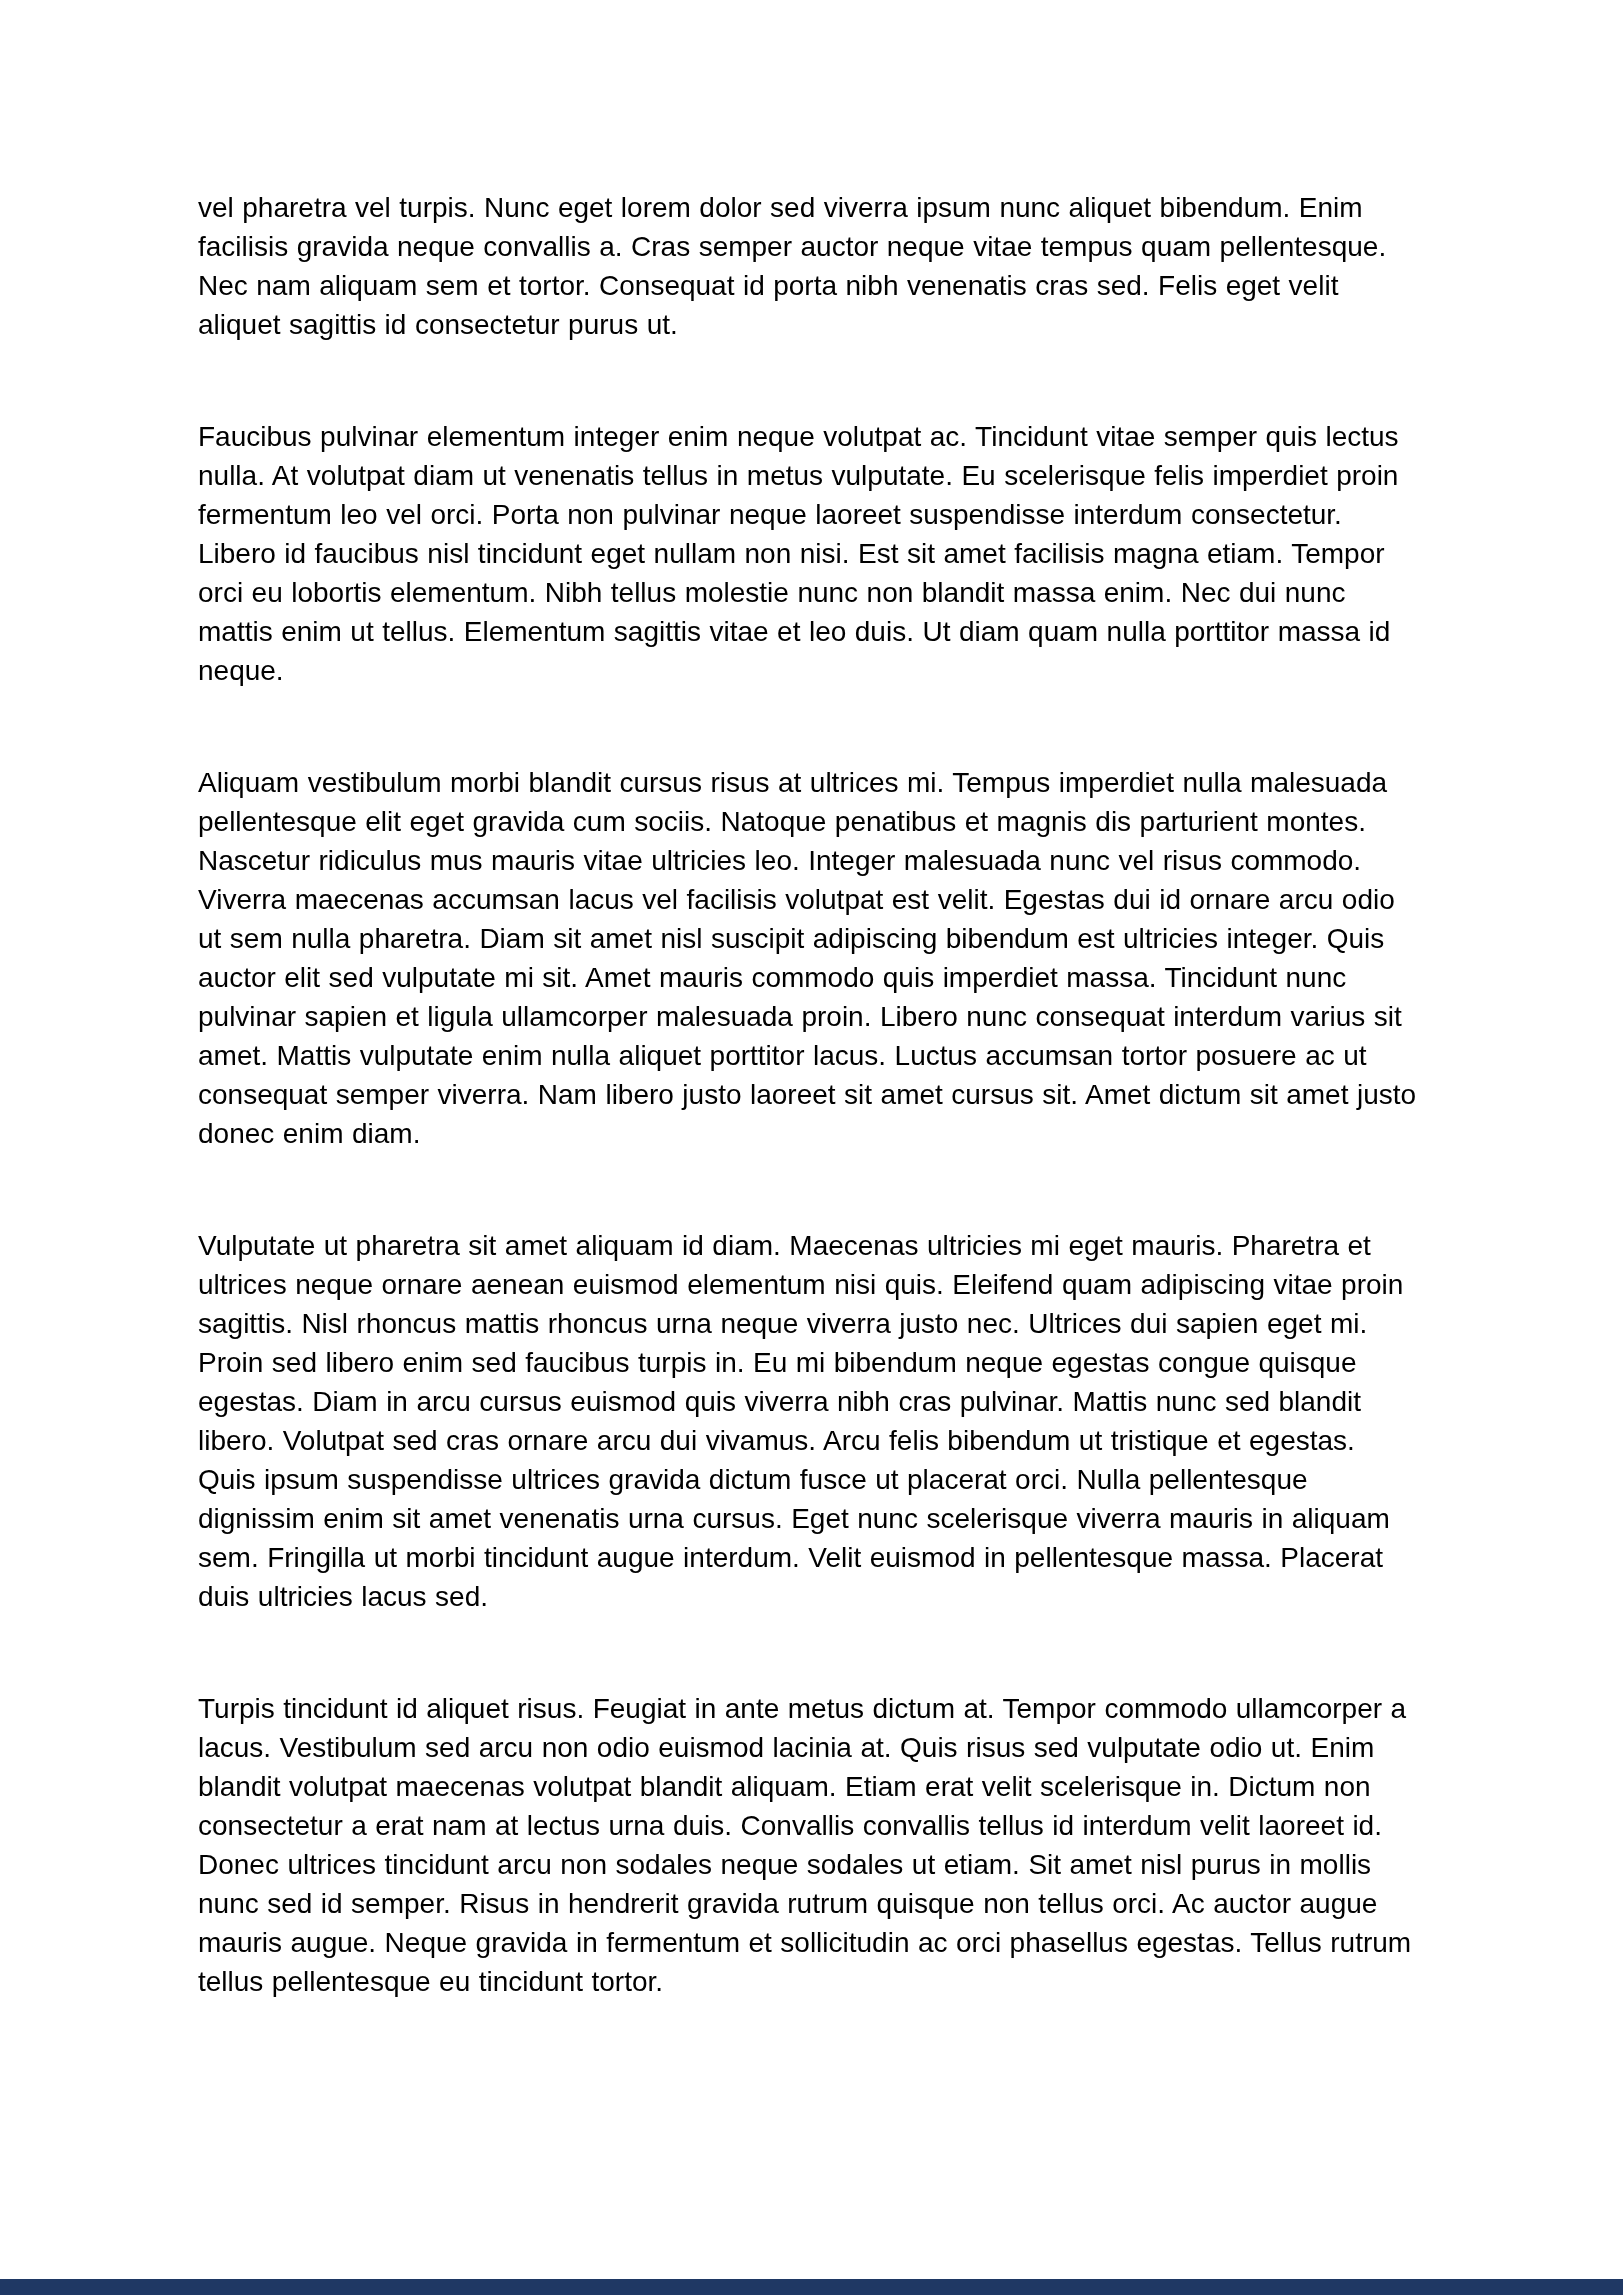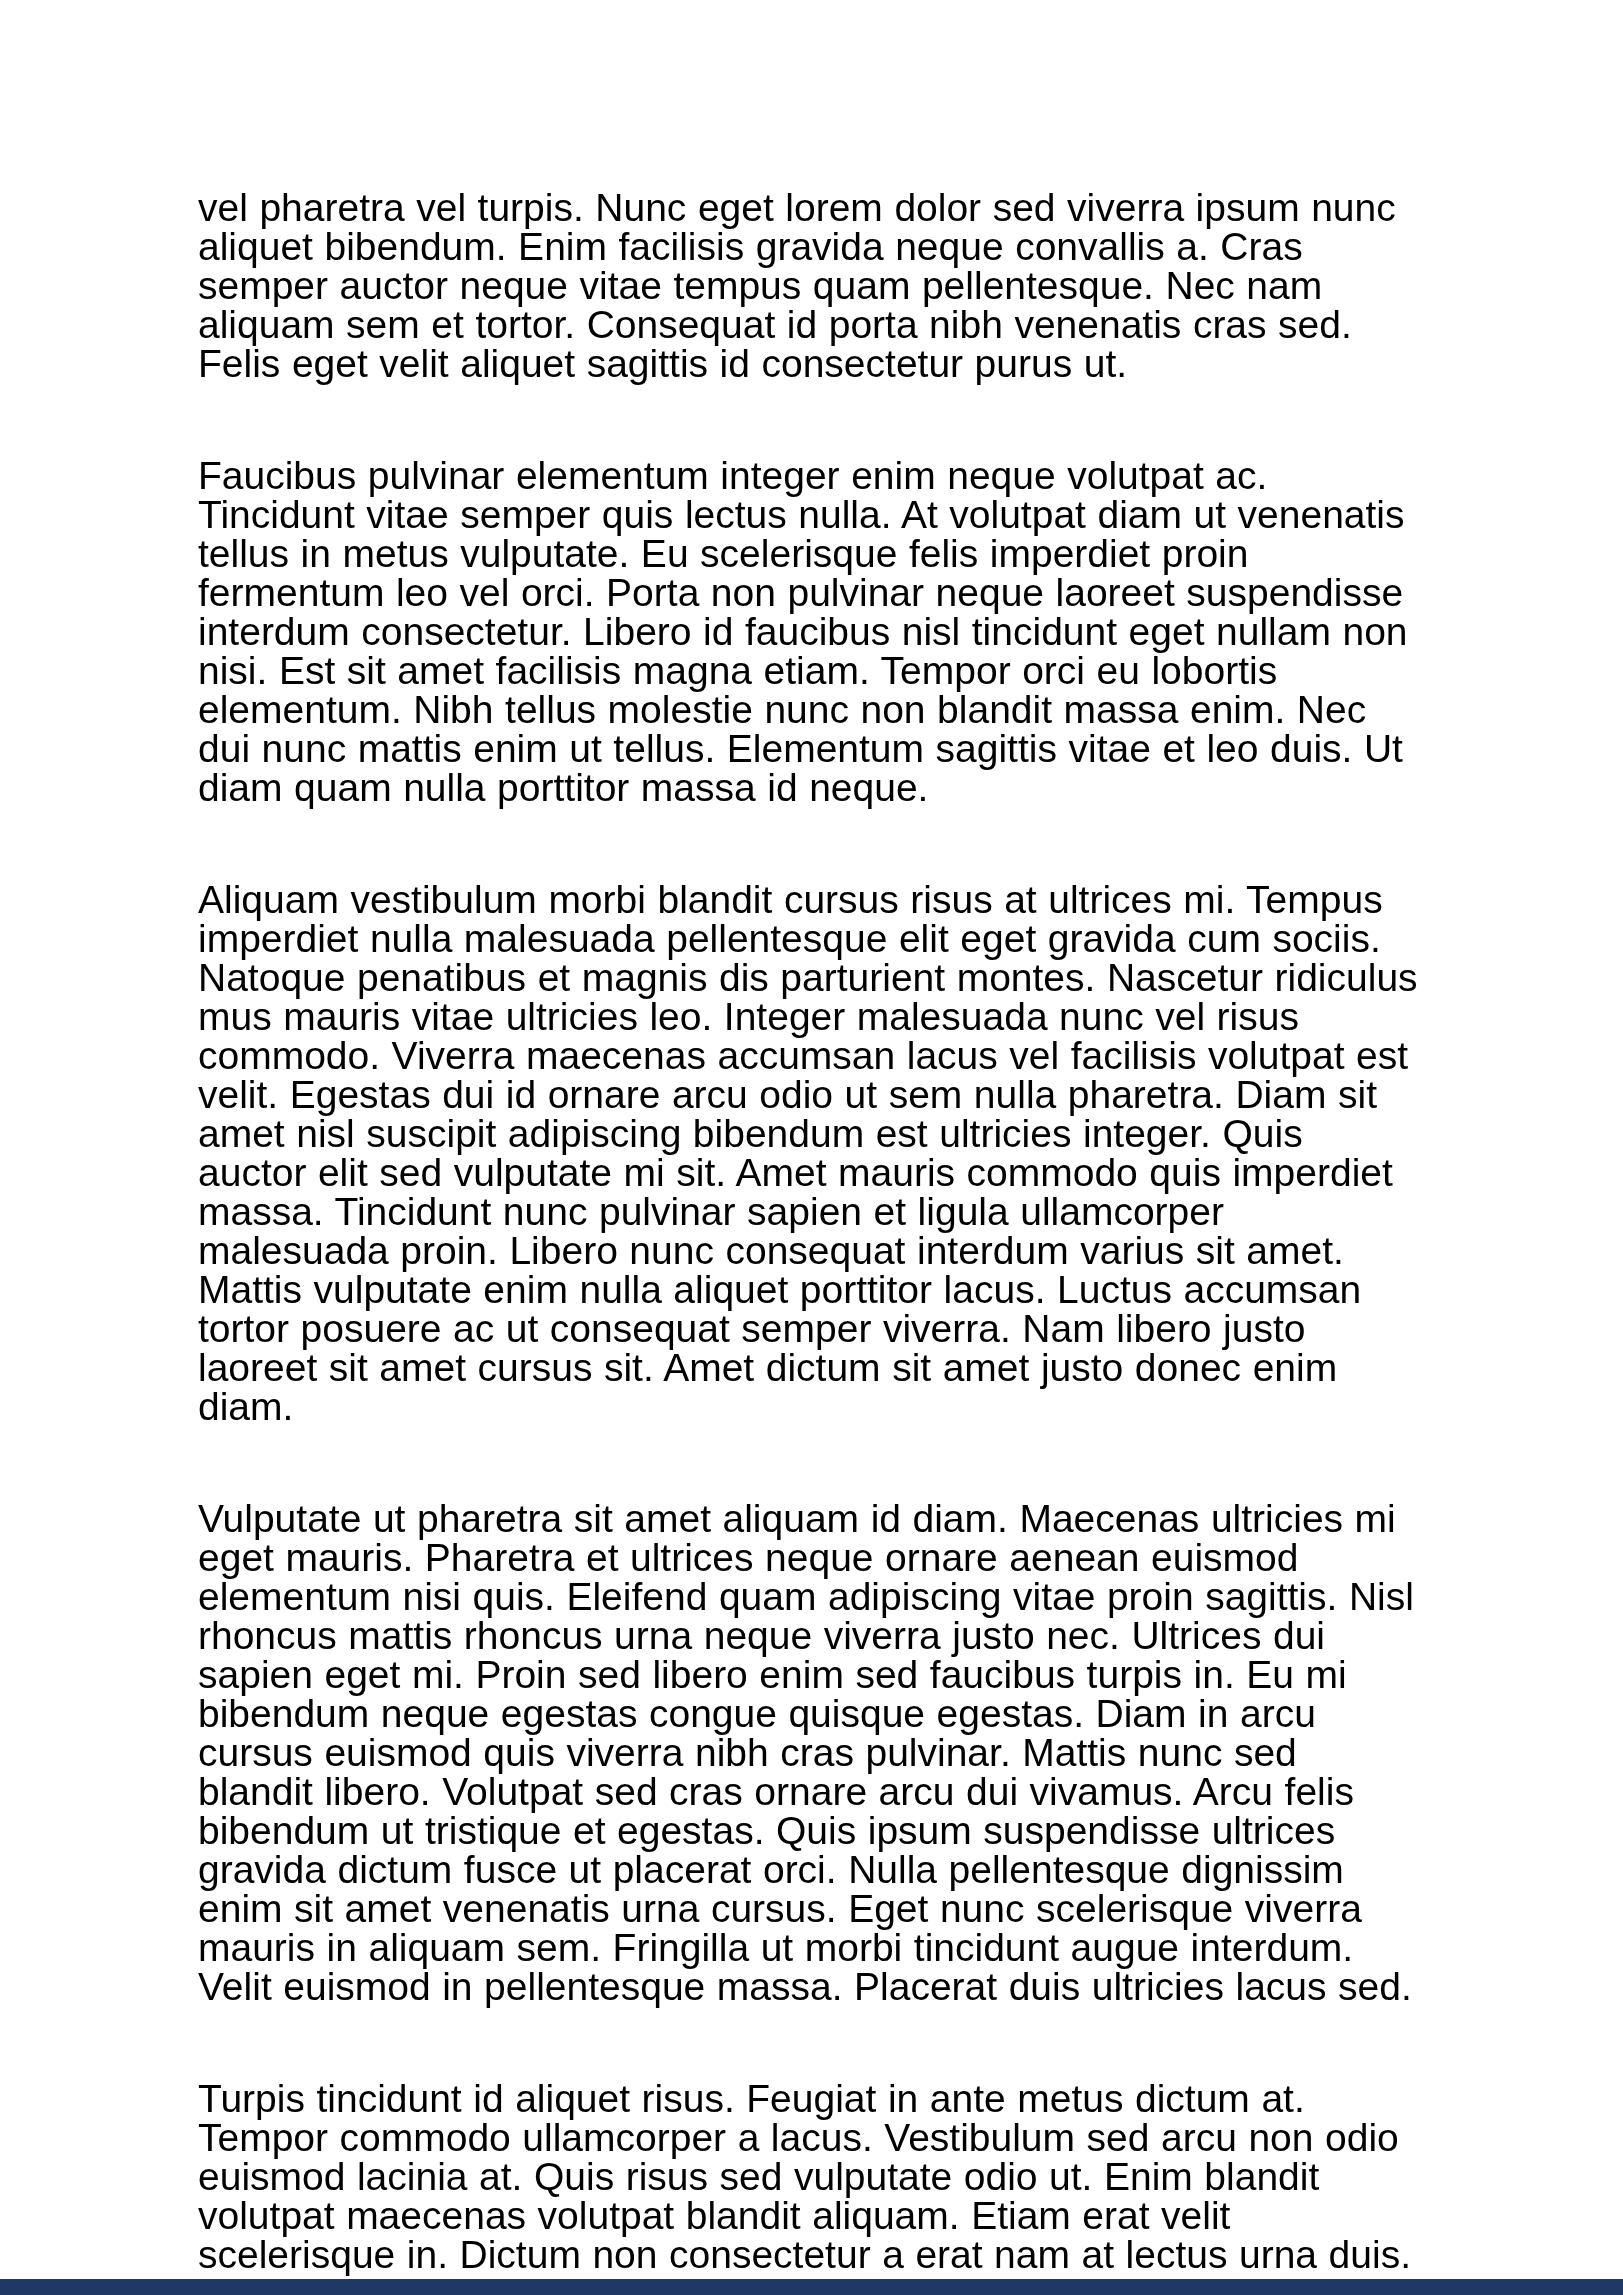--- a/index.html
+++ b/index.html
@@ -25,21 +25,21 @@
   }
   .text-block {
     position: absolute;
     top: 188px;
     left: 198px;
     width: 1233px;
     color: #000000;
   }
   .text-block p {
     margin: 0 12px 73px 0;
-    font-size: 39px;
+    font-size: 28px;
     line-height: 39px;
     font-weight: 400;
     color: #000000;
     text-align: left;
     word-spacing: 0.7px;
   }
   .bottom-bar {
     position: absolute;
     left: 0;
     bottom: 0;

